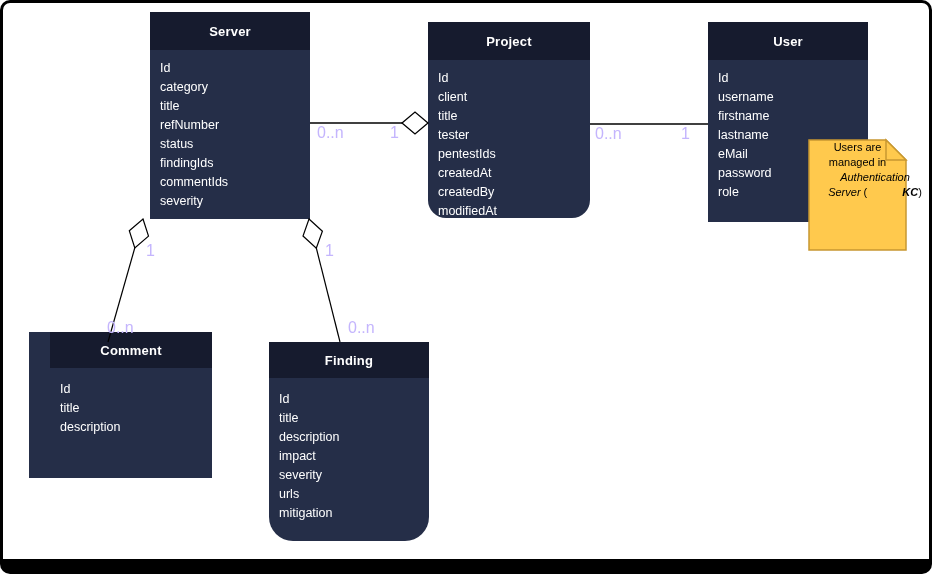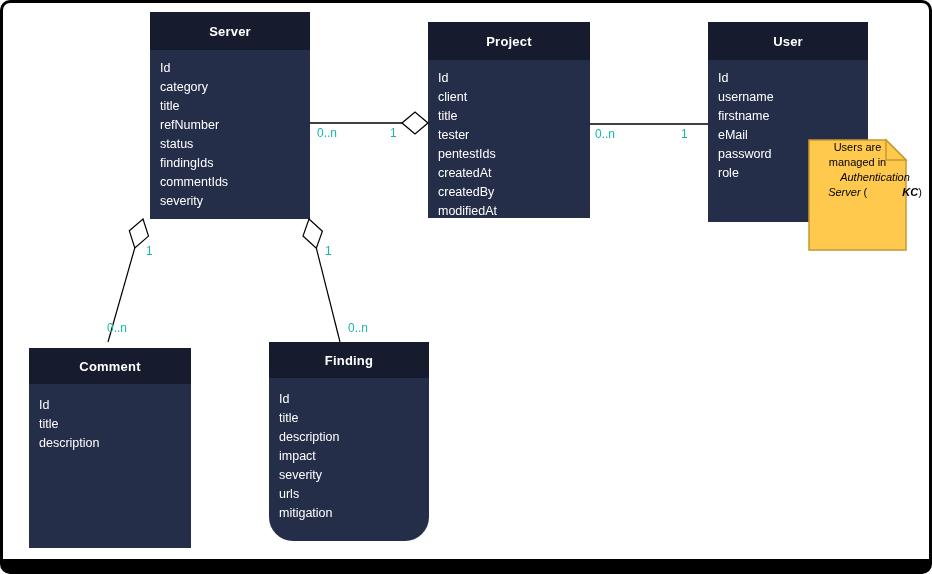--- a/index.html
+++ b/index.html
@@ -26,26 +26,26 @@
   .entity-header{
     display:flex;align-items:center;justify-content:center;
     height:38px;font-weight:bold;font-size:13px;
     background:var(--entity-header-bg,#161B2E);
     letter-spacing:.2px;
   }
   .hdr36 .entity-header{height:36px;}
   .entity-body{padding:9px 10px 0 10px;font-size:12.5px;line-height:19px;}
   .hdr36 .entity-body{padding-top:12px;}
   .e-pentest{left:150px;top:12px;width:160px;height:207px;}
-  .e-project{left:428px;top:22px;width:162px;height:196px;}
+  .e-project{left:428px;top:22px;width:162px;height:196px;border-radius:18px;}
   .e-user{left:708px;top:22px;width:160px;height:200px;}
-  .e-comment{left:29px;top:348px;width:162px;height:200px;}
+  .e-comment{left:29px;top:332px;width:162px;height:146px;padding-left:21px;}
   .e-finding{left:269px;top:342px;width:160px;height:199px;border-radius:24px;}
   .mult{
-    position:absolute;z-index:3;font-size:12px;color:#14b8a6;line-height:12px;
+    position:absolute;z-index:3;font-size:16px;color:#c4b5fd;line-height:12px;
   }
   .m-pp-src{left:317px;top:127px;}
   .m-pp-tgt{left:390px;top:127px;}
   .m-pu-src{left:595px;top:128px;}
   .m-pu-tgt{left:681px;top:128px;}
   .m-pc-near{left:146px;top:245px;}
   .m-pc-far{left:107px;top:322px;}
   .m-pf-near{left:325px;top:245px;}
   .m-pf-far{left:348px;top:322px;}
   .note-text{
@@ -109,20 +109,21 @@
       <div class="field">modifiedAt</div>
     </div>
   </div>
 
   <div class="entity e-user">
     <div class="entity-header">User</div>
     <div class="entity-body">
       <div class="field">Id</div>
       <div class="field">username</div>
       <div class="field">firstname</div>
+      <div class="field">lastname</div>
       <div class="field">eMail</div>
       <div class="field">password</div>
       <div class="field">role</div>
     </div>
   </div>
 
   <div class="entity e-comment hdr36">
     <div class="entity-header">Comment</div>
     <div class="entity-body">
       <div class="field">Id</div>

